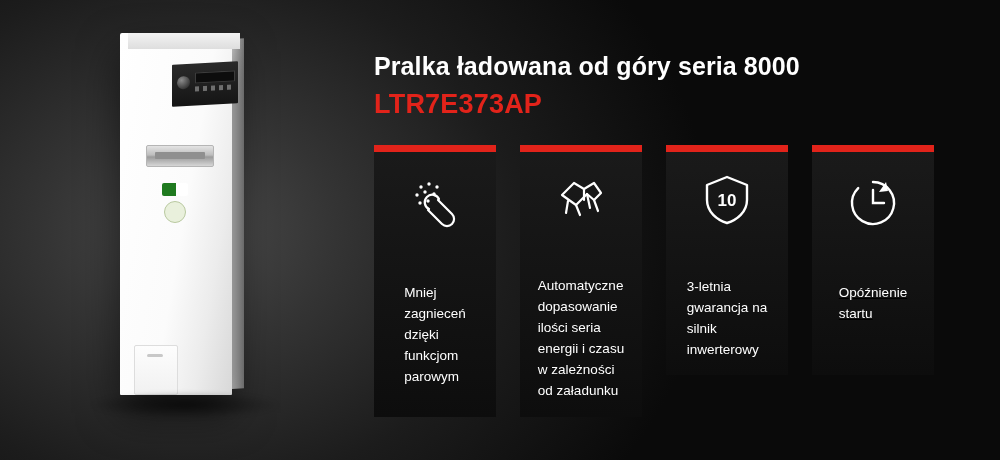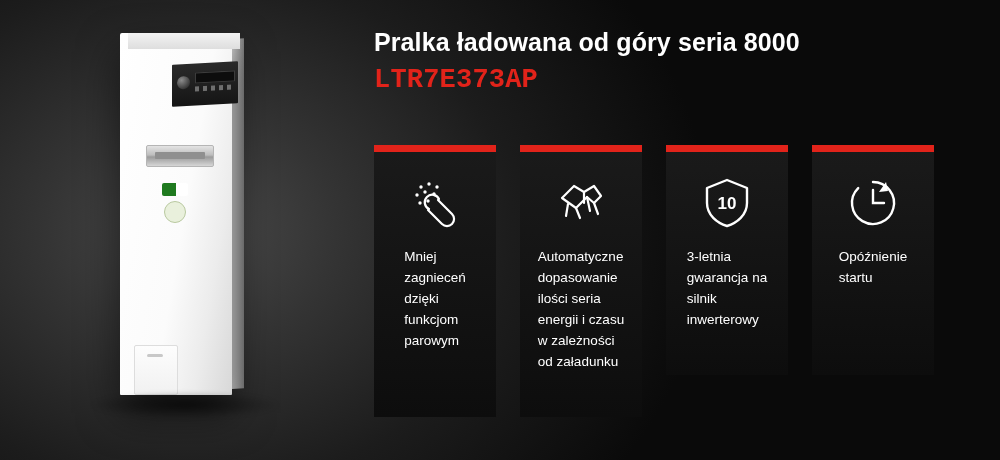--- a/index.html
+++ b/index.html
@@ -160,76 +160,76 @@
     width: 186px;
     height: 26px;
     border-radius: 50%;
     background: radial-gradient(ellipse at center, rgba(0,0,0,.55) 0%, rgba(0,0,0,0) 72%);
     filter: blur(2px);
   }
   
   .headings {
     position: absolute;
     left: 374px;
-    top: 28px;
+    top: 52px;
   }
   .title {
     margin: 0;
     color: #ffffff;
     font-size: 25px;
     font-weight: 700;
     letter-spacing: .1px;
     white-space: nowrap;
   }
   .model {
     margin: 8px 0 0 0;
     color: #e2231a;
     font-size: 27px;
     font-weight: 700;
     letter-spacing: .2px;
     white-space: nowrap;
-    font-family: Liberation Mono, monospace;
   }
   
   .cards {
     position: absolute;
     left: 374px;
     top: 145px;
     display: flex;
     gap: 24px;
   }
   .card {
     width: 122px;
     background: linear-gradient(180deg, #1a1a1a 0%, #141414 45%, #0d0d0d 100%);
     border-top: 7px solid #e2231a;
     display: flex;
     flex-direction: column;
     align-items: center;
     padding: 22px 8px 16px 8px;
     box-sizing: border-box;
+    gap: 36px;
   }
   .card-icon {
     width: 58px;
     height: 58px;
     display: flex;
     align-items: center;
     justify-content: center;
     margin-bottom: 14px;
   }
   .card-icon svg { display: block; }
   .card-text {
     color: #ffffff;
     font-size: 13.5px;
     line-height: 21px;
     white-space: pre-line;
   }
   .card-1 { height: 272px; }
   .card-2 { height: 272px; }
   .card-3 { height: 230px; }
-  .card-4 { height: 230px; }
+  .card-4 { height: 230px; text-decoration: underline; }
 </style>
 </head>
 <body>
 
 <div class="banner">
 
   <div class="product">
     <div class="prod-side"></div>
     <div class="prod-body">
       <div class="prod-top"></div>

